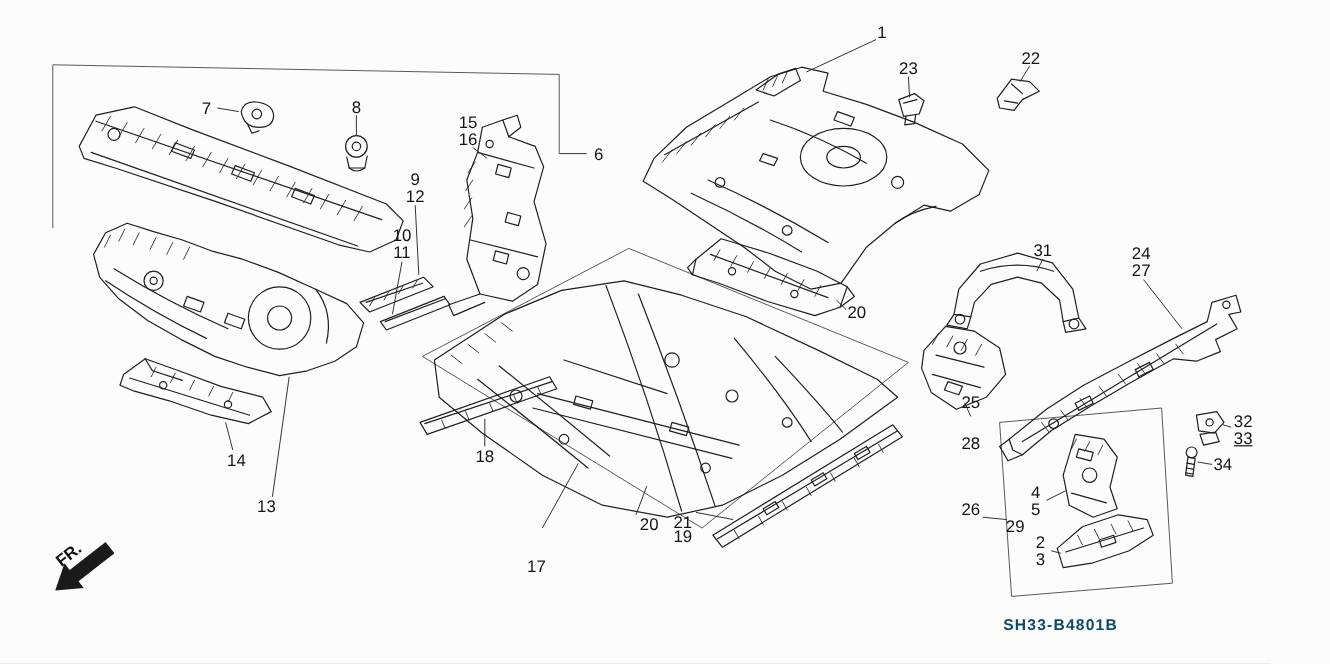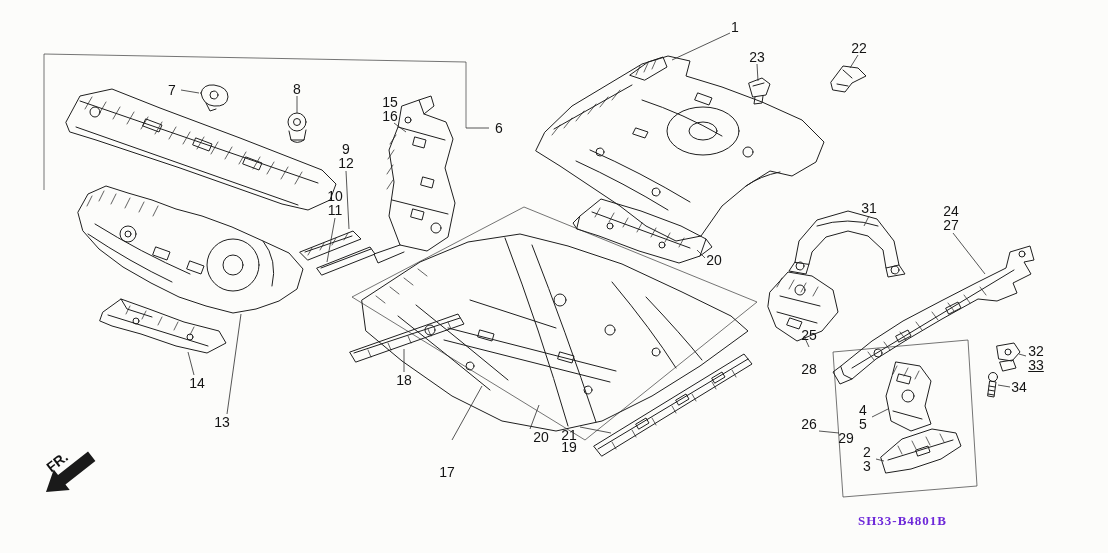--- a/index.html
+++ b/index.html
@@ -18,23 +18,23 @@
   .frame polyline, .frame polygon {
     stroke:#3a3a3a; stroke-width:0.7; fill:none;
   }
   .leaders line { stroke:#2b2b2b; stroke-width:0.8; }
   .part-label {
     position:absolute; transform:translate(-50%,-50%);
     font-family:"Liberation Sans", sans-serif;
     font-size:14px; line-height:1; color:#141414; white-space:nowrap;
   }
   .diagram-code {
-    position:absolute; left:858px; top:513px;
-    font-family:Liberation Serif, serif;
-    font-weight:bold; font-size:13px; letter-spacing:1px; color:#6d28d9;
+    position:absolute; left:836px; top:513px;
+    font-family:Liberation Sans, sans-serif;
+    font-weight:bold; font-size:13px; letter-spacing:1px; color:#0c4a6e;
   }
   .fr-text {
     font-family:"Liberation Sans", sans-serif;
     font-weight:bold; font-size:14px; fill:#101010;
   }
 </style>
 </head>
 <body>
 
 <div class="stage">

